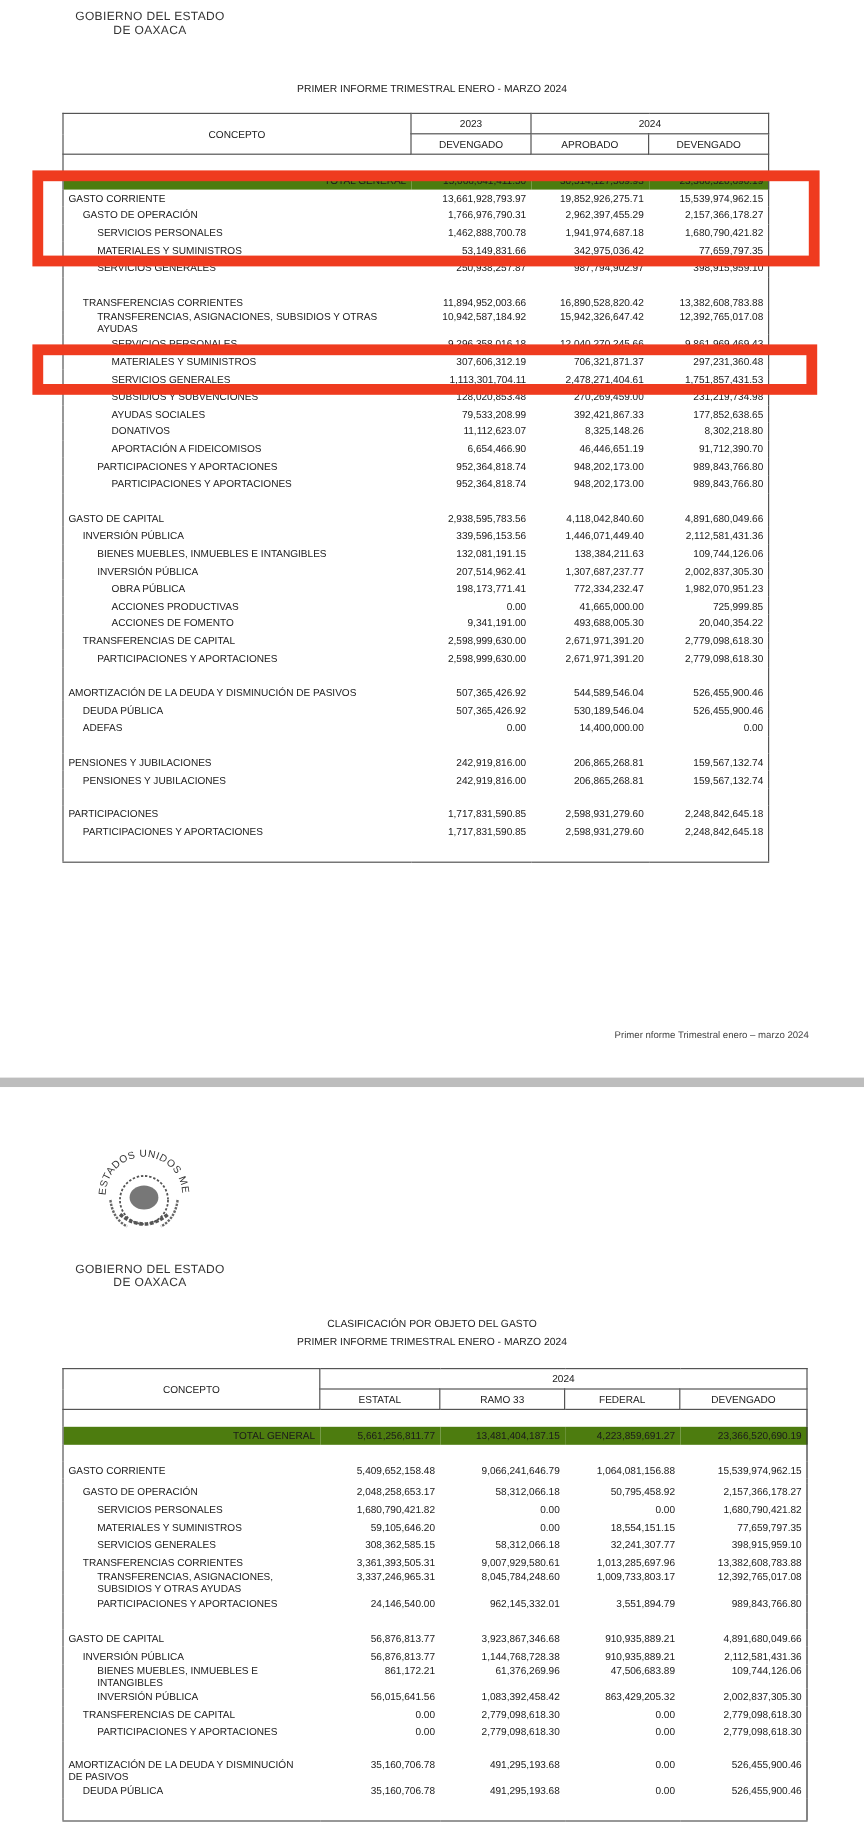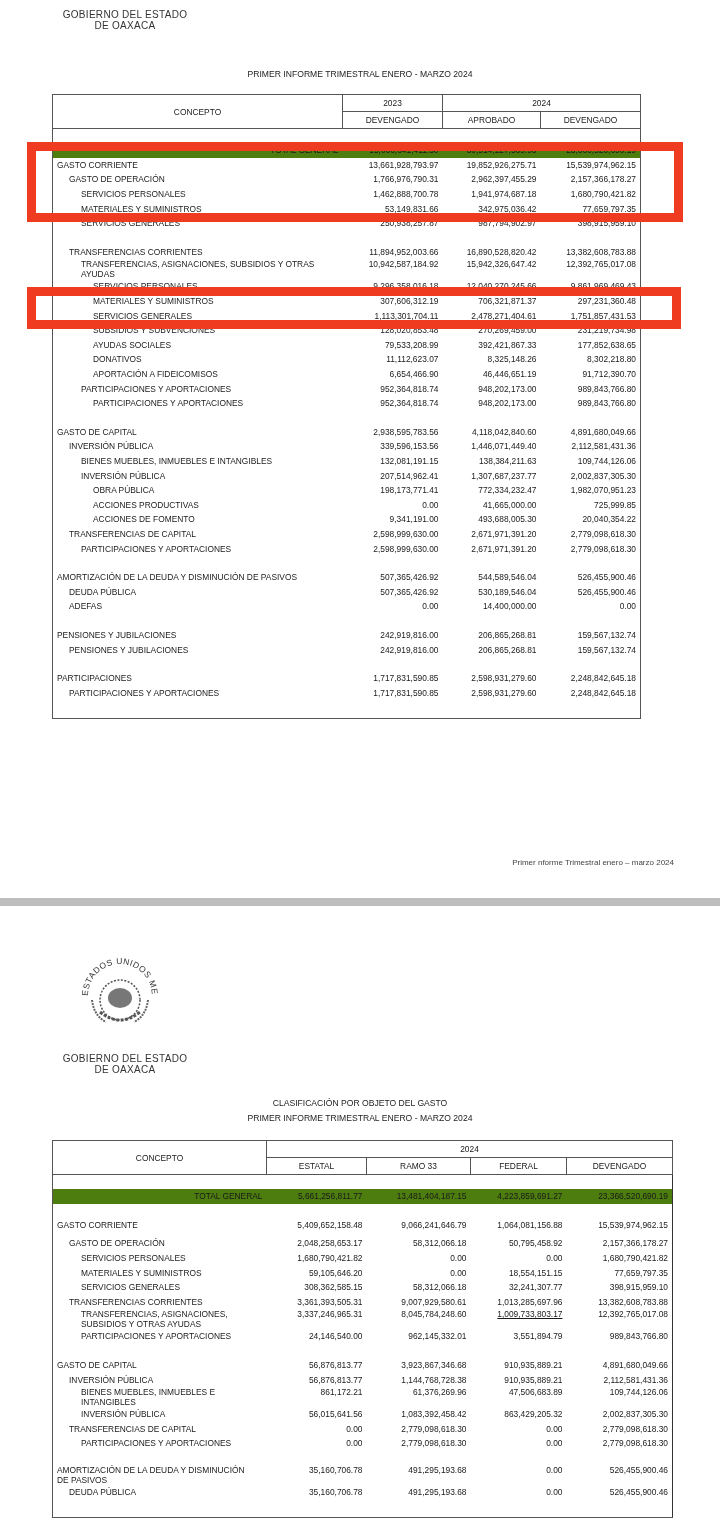--- a/index.html
+++ b/index.html
@@ -469,21 +469,21 @@
         <td class="num">1,013,285,697.96</td>
         <td class="num">13,382,608,783.88</td>
       </tr>
       <tr>
         <td class="l2" style="height: 14.6px; vertical-align: top;">
           <div>TRANSFERENCIAS, ASIGNACIONES,</div>
           <div>SUBSIDIOS Y OTRAS AYUDAS</div>
         </td>
         <td class="num" style="vertical-align: top;">3,337,246,965.31</td>
         <td class="num" style="vertical-align: top;">8,045,784,248.60</td>
-        <td class="num" style="vertical-align: top; text-decoration: underline;">1,009,733,803.17</td>
+        <td class="num" style="vertical-align: top;">1,009,733,803.17</td>
         <td class="num" style="vertical-align: top;">12,392,765,017.08</td>
       </tr>
       <tr>
         <td class="l2" style="height: 14.6px;">
           <div>PARTICIPACIONES Y APORTACIONES</div>
         </td>
         <td class="num">24,146,540.00</td>
         <td class="num">962,145,332.01</td>
         <td class="num">3,551,894.79</td>
         <td class="num">989,843,766.80</td>

